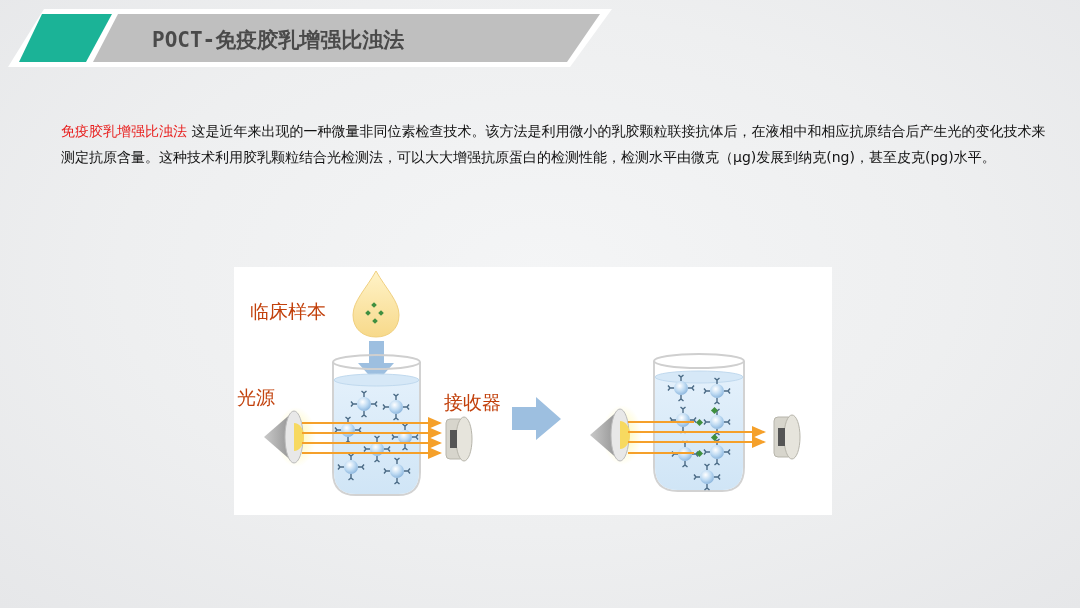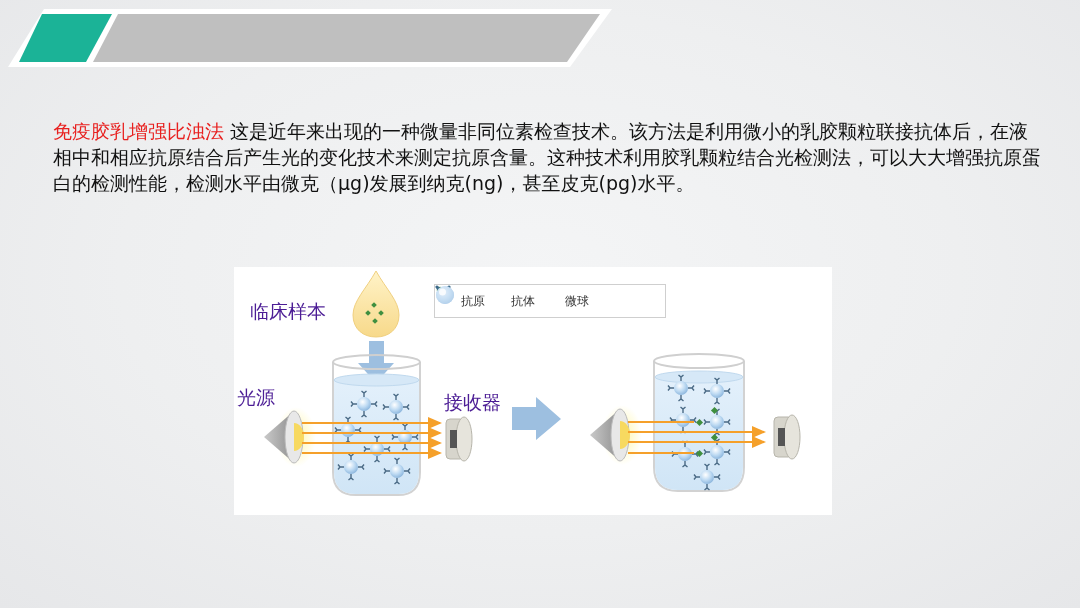--- a/index.html
+++ b/index.html
@@ -9,32 +9,32 @@
     font-family: "DejaVu Sans", "Liberation Sans", sans-serif;
   }
   .title-wrap { position:absolute; left:0; top:0; width:640px; height:80px; }
   .title-wrap svg { position:absolute; left:0; top:0; }
   .title-text {
     position:absolute; left:152px; top:22px; height:36px; line-height:36px;
     font-family: "DejaVu Sans Mono", "Liberation Mono", monospace;
     font-size:21px; font-weight:bold; color:#4a4a4a; letter-spacing:0px;
   }
   .body-text {
-    position:absolute; left:53px; top:118px; width:990px;
-    font-size:19px; line-height:26px; color:#111;
+    position:absolute; left:61px; top:118px; width:990px;
+    font-size:14px; line-height:26px; color:#111;
     font-family: "DejaVu Sans", "Liberation Sans", sans-serif;
   }
   .body-text .hl { color:#e8201f; }
   .figure {
     position:absolute; left:234px; top:267px; width:598px; height:248px;
     background:#ffffff;
   }
   .figure svg { position:absolute; left:0; top:0; }
   .fig-label {
-    position:absolute; font-size:19px; color:#4c1d95; white-space:nowrap;
+    position:absolute; font-size:19px; color:#c2410c; white-space:nowrap;
     font-family: "DejaVu Sans", "Liberation Sans", sans-serif;
   }
   .legend {
     position:absolute; left:200px; top:17px; width:232px; height:34px;
     border:1.5px solid #cfcfcf; box-sizing:border-box; background:#fff;
     display:flex; align-items:center; font-size:12px; color:#333;
   }
   .legend .item { display:flex; align-items:center; margin-left:18px; }
   .legend .item span.lbl { margin-left:8px; }
 </style>
@@ -43,20 +43,21 @@
 
 <div class="title-wrap">
   <svg width="640" height="80" viewBox="0 0 640 80">
 
     <polygon points="44,9 612,9 570,67 8,67" fill="#ffffff"></polygon>
 
     <polygon points="42,14 112,14 86,62 19,62" fill="#1bb397"></polygon>
 
     <polygon points="118,14 600,14 567,62 93,62" fill="#bfbfbf"></polygon>
   </svg>
+  <div class="title-text">POCT-免疫胶乳增强比浊法</div>
 </div>
 
 <div class="body-text">
   <span class="hl">免疫胶乳增强比浊法</span><span> 这是近年来出现的一种微量非同位素检查技术。该方法是利用微小的乳胶颗粒联接抗体后，在液相中和相应抗原结合后产生光的变化技术来测定抗原含量。这种技术利用胶乳颗粒结合光检测法，可以大大增强抗原蛋白的检测性能，检测水平由微克（μg)发展到纳克(ng)，甚至皮克(pg)水平。</span>
 </div>
 
 <div class="figure">
   <svg width="598" height="248" viewBox="0 0 598 248">
     <defs>
       <radialGradient id="bead" cx="40%" cy="35%" r="65%">
@@ -177,35 +178,13 @@
       <rect x="540" y="150" width="18" height="40" rx="4" fill="#d7d5cc" stroke="#b7b5ab"></rect>
       <ellipse cx="558" cy="170" rx="8" ry="22" fill="#e6e4dc" stroke="#b7b5ab"></ellipse>
       <rect x="544" y="161" width="7" height="18" fill="#555"></rect>
     </g>
   </svg>
 
   <div class="fig-label" style="left:16px; top:32px;">临床样本</div>
   <div class="fig-label" style="left:3px; top:118px;">光源</div>
   <div class="fig-label" style="left:210px; top:123px;">接收器</div>
 
-  <div class="legend">
-    <div class="item">
-      <svg width="10" height="10" viewBox="0 0 10 10">
-          <rect x="2.5" y="2.5" width="5" height="5" fill="#3f8f3f" transform="rotate(45 5 5)"></rect>
-        </svg>
-      <span class="lbl">抗原</span>
-    </div>
-    <div class="item">
-      <svg width="16" height="18" viewBox="0 0 16 18">
-          <path d="M2,2 L8,9 L14,2 M8,9 L8,17" stroke="#3d6a8a" stroke-width="3" fill="none" stroke-linecap="round"></path>
-        </svg>
-      <span class="lbl">抗体</span>
-    </div>
-    <div class="item" style="margin-left:10px;">
-      <svg width="20" height="20" viewBox="0 0 20 20">
-          <circle cx="10" cy="10" r="9" fill="url(#bead)"></circle>
-          <circle cx="10" cy="10" r="9" fill="#cfe3f5" opacity="0.6"></circle>
-          <circle cx="7.5" cy="7" r="3.5" fill="#ffffff" opacity="0.8"></circle>
-        </svg>
-      <span class="lbl" style="margin-left:20px;">微球</span>
-    </div>
-  </div>
 </div>
 
 </body></html>

